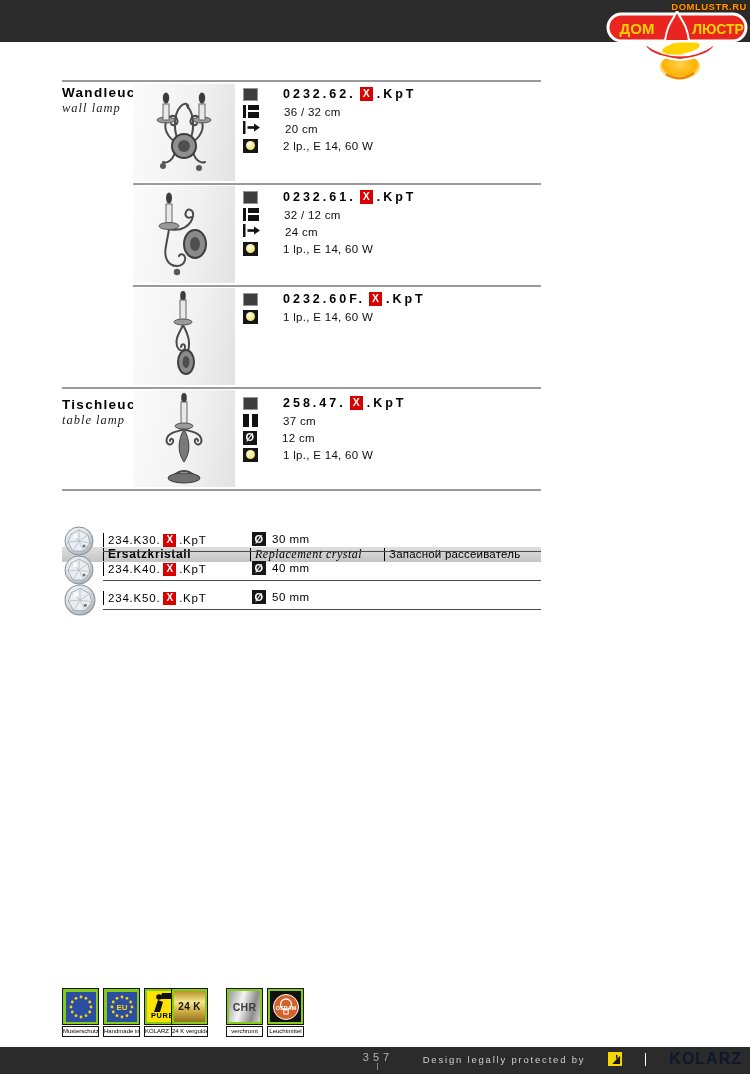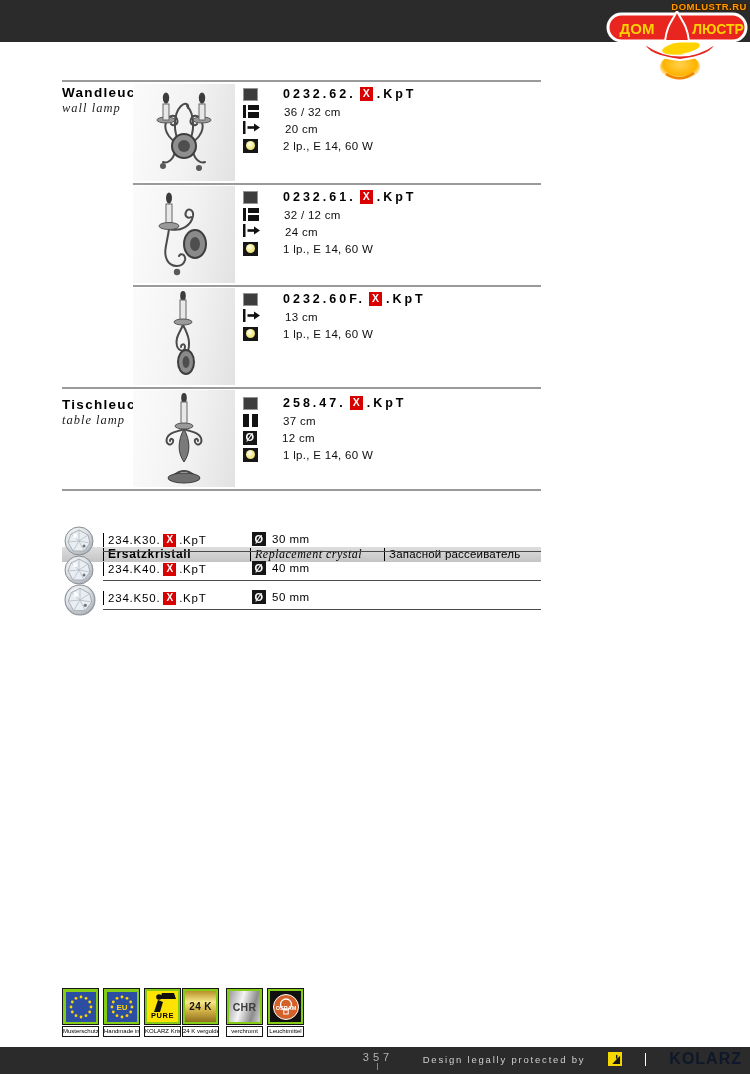--- a/index.html
+++ b/index.html
@@ -75,21 +75,21 @@
   .ccode{position:absolute;left:41px;top:3px;display:flex;align-items:center;height:14px;
          border-left:1px solid #000;padding-left:4px;font-size:11.5px;letter-spacing:.8px;color:#000;}
   .ccode .xbox{font-size:10px;margin:0 3px;}
   .csize{position:absolute;left:190px;top:2px;display:flex;align-items:center;gap:6px;
          font-size:11.5px;letter-spacing:.5px;color:#000;}
   .rline{position:absolute;left:103px;width:438px;height:1px;background:#4a4a4a;}
   #rl1{top:551px;}#rl2{top:580px;}#rl3{top:609px;}
 
   
   .badge{position:absolute;top:988px;width:37px;}
-  #bg1{left:62px;}#bg2{left:103px;}#bg3{left:144px;}#bg4{left:182px;border-radius:7px;}#bg5{left:226px;}#bg6{left:267px;}
+  #bg1{left:62px;}#bg2{left:103px;}#bg3{left:144px;}#bg4{left:171px;border-radius:7px;}#bg5{left:226px;}#bg6{left:267px;}
   .badge-img{height:37px;border:1px solid #161616;background:#84cc16;padding:2px;box-sizing:border-box;}
   .bi{width:100%;height:100%;display:flex;align-items:center;justify-content:center;box-sizing:border-box;}
   .badge-label{margin-top:1px;border:1px solid #161616;background:#fff;font-size:6px;line-height:9px;
     height:11px;text-align:center;white-space:nowrap;overflow:hidden;box-sizing:border-box;color:#000;}
   .bi-pure{background:#ffe300;flex-direction:column;justify-content:flex-start;}
   .bi-pure .pure-txt{font-size:7.5px;font-weight:bold;color:#000;letter-spacing:.5px;line-height:8px;}
   .bi-gold{background:linear-gradient(180deg,#b8912a 0%,#f6e68a 35%,#d9b94a 60%,#8f6f1d 100%);
     font-weight:bold;font-size:10px;color:#141414;letter-spacing:.3px;}
   .bi-chr{background:linear-gradient(105deg,#9a9a9a,#f4f4f4 40%,#8c8c8c 75%,#d2d2d2);
     font-weight:bold;font-size:10.5px;color:#3c3c3c;letter-spacing:.3px;}
@@ -275,28 +275,20 @@
 <div class="specs" id="sp3">
   <div class="srow code-row">
       <span class="ic ic-code"></span>
     <span class="code">
         <span>0232.60F.</span>
         <span class="xbox">X</span>
         <span>.KpT</span>
       </span>
     </div>
   <div class="srow">
-      <span class="ic"><svg width="17" height="13" viewBox="0 0 17 13">
-          <rect width="2.5" height="13" fill="#111"></rect>
-          <rect x="4.5" y="5.2" width="7.5" height="2.6" fill="#111"></rect>
-          <polygon points="11,2.5 17,6.5 11,10.5" fill="#111"></polygon>
-        </svg></span>
-    <span>13 cm</span>
-    </div>
-  <div class="srow">
       <span class="ic ic-bulb"></span>
     <span>1 lp., E 14, 60 W</span>
     </div>
 </div>
 
 <div class="specs" id="sp4">
   <div class="srow code-row">
       <span class="ic ic-code"></span>
     <span class="code">
         <span>258.47.</span>

